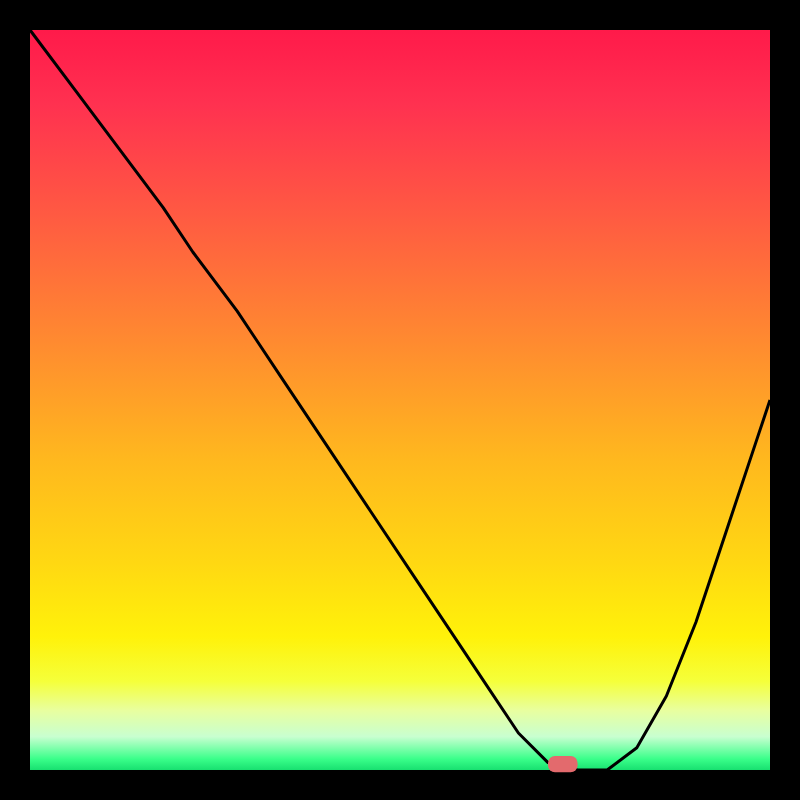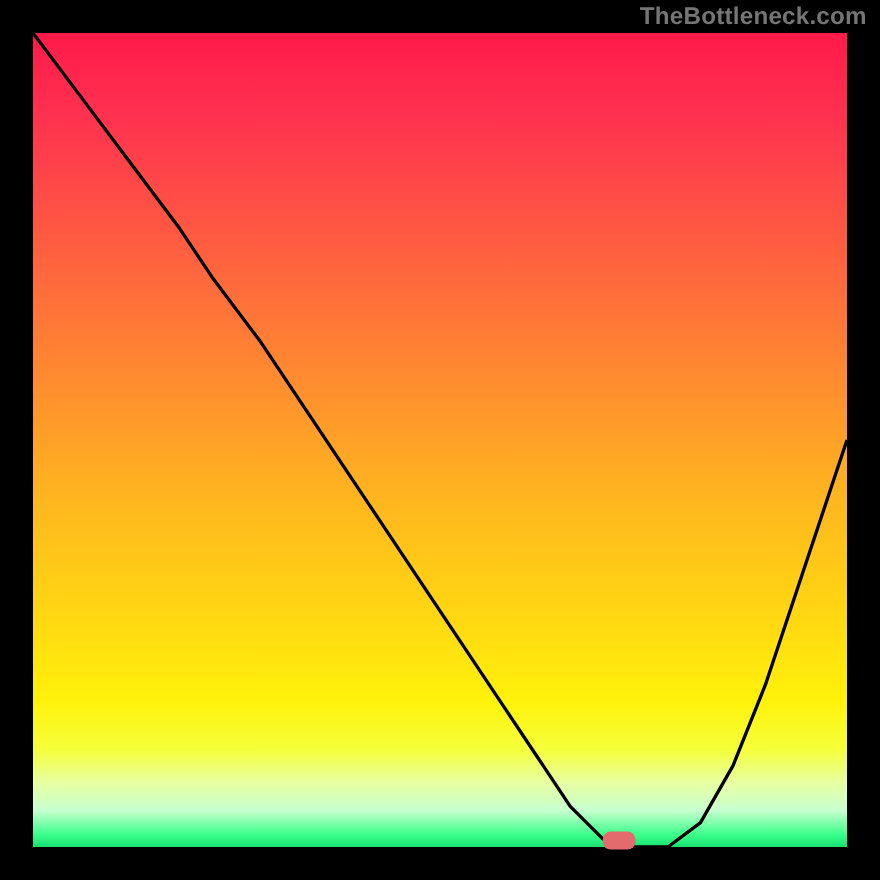--- a/index.html
+++ b/index.html
@@ -27,21 +27,20 @@
   svg {
     position: absolute;
     left: 0;
     top: 0;
   }
 </style>
 </head>
 <body>
 
 <div class="frame">
-  <div class="watermark">TheBottleneck.com</div>
 
   <svg id="chart-svg" width="800" height="800" viewBox="0 0 800 800">
     <defs>
       <linearGradient id="bg-grad" x1="0" y1="0" x2="0" y2="1">
           <stop offset="0%" stop-color="#ff1a4a"></stop>
           <stop offset="10%" stop-color="#ff3150"></stop>
           <stop offset="25%" stop-color="#ff5a42"></stop>
           <stop offset="42%" stop-color="#ff8a30"></stop>
           <stop offset="57.99999999999999%" stop-color="#ffb81e"></stop>
           <stop offset="72%" stop-color="#ffd812"></stop>

